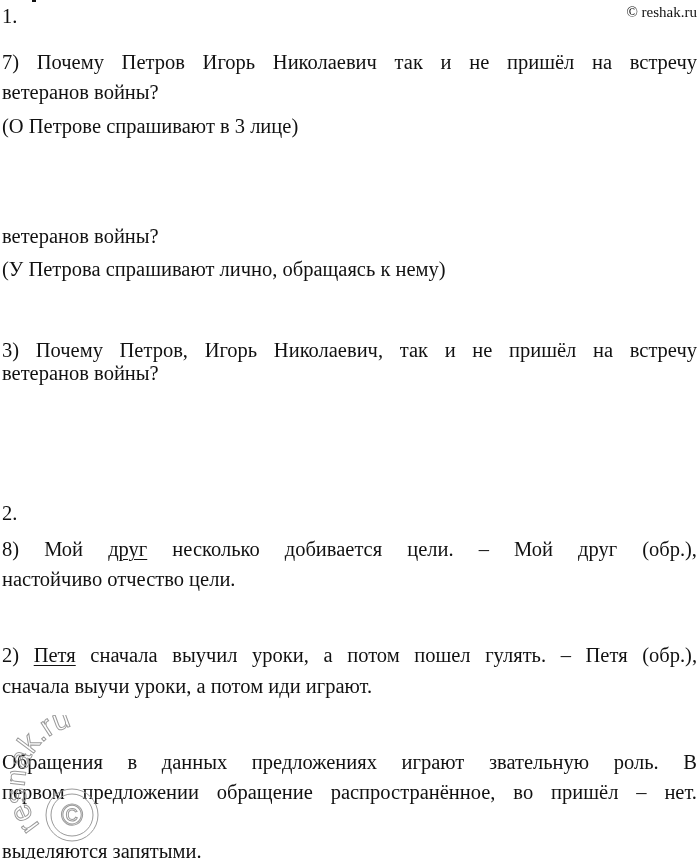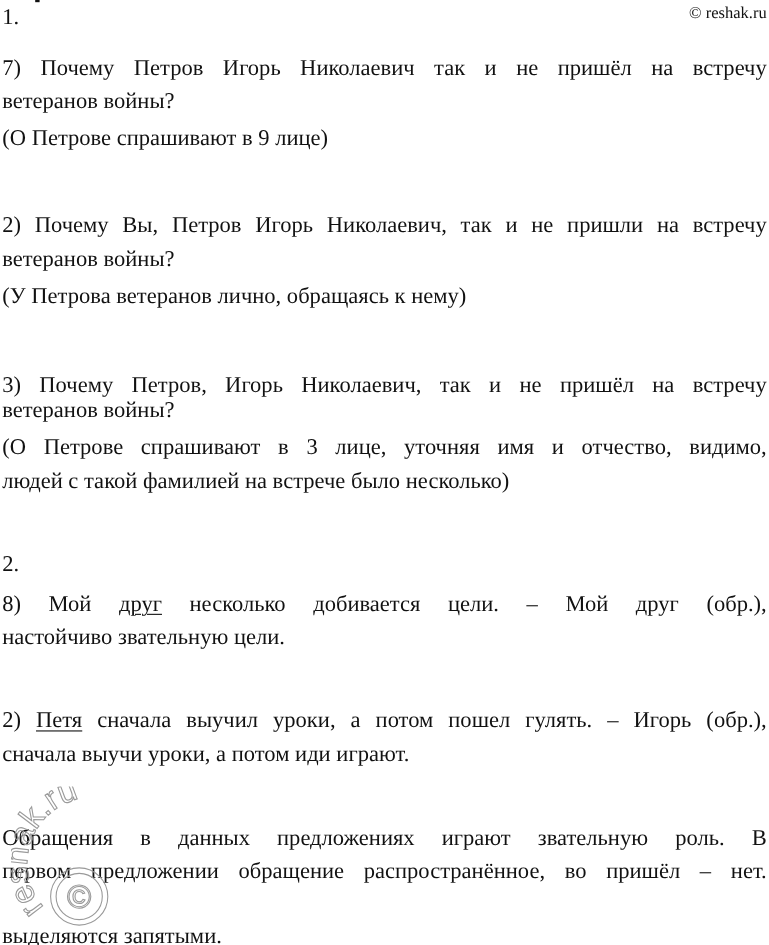--- a/index.html
+++ b/index.html
@@ -35,37 +35,34 @@
 <div class="doc">
 
   <div class="cut-glyph"></div>
 
   <div class="copyright">© reshak.ru</div>
 
   <div class="line" style="top:4px">1.</div>
 
   <div class="line justify" style="top:50px">7) Почему Петров Игорь Николаевич так и не пришёл на встречу</div>
   <div class="line" style="top:80px">ветеранов войны?</div>
-  <div class="line" style="top:114px">(О Петрове спрашивают в 9 лице)</div>
+  <div class="line" style="top:114px">(О Петрове спрашивают в 3 лице)</div>
 
-  <div class="line justify" style="top:193px">2) Почему Вы, Петров Игорь Николаевич, так и не пришли на встречу</div>
   <div class="line" style="top:224px">ветеранов войны?</div>
-  <div class="line" style="top:257px">(У Петрова ветеранов лично, обращаясь к нему)</div>
+  <div class="line" style="top:257px">(У Петрова спрашивают лично, обращаясь к нему)</div>
 
   <div class="line justify" style="top:338px">3) Почему Петров, Игорь Николаевич, так и не пришёл на встречу</div>
   <div class="line" style="top:361px">ветеранов войны?</div>
-  <div class="line justify" style="top:395px">(О Петрове спрашивают в 3 лице, уточняя имя и отчество, видимо,</div>
-  <div class="line" style="top:426px">людей с такой фамилией на встрече было несколько)</div>
 
   <div class="line" style="top:501px">2.</div>
 
   <div class="line justify" style="top:537px"><span>8) Мой </span><span class="u">друг</span><span> несколько добивается цели. – Мой друг (обр.),</span></div>
-  <div class="line" style="top:567px">настойчиво звательную цели.</div>
+  <div class="line" style="top:567px">настойчиво отчество цели.</div>
 
-  <div class="line justify" style="top:643px"><span>2) </span><span class="u">Петя</span><span> сначала выучил уроки, а потом пошел гулять. – Игорь (обр.),</span></div>
+  <div class="line justify" style="top:643px"><span>2) </span><span class="u">Петя</span><span> сначала выучил уроки, а потом пошел гулять. – Петя (обр.),</span></div>
   <div class="line" style="top:674px">сначала выучи уроки, а потом иди играют.</div>
 
   <div class="line justify" style="top:750px">Обращения в данных предложениях играют звательную роль. В</div>
   <div class="line justify" style="top:780px">первом предложении обращение распространённое, во пришёл – нет.</div>
   <div class="line" style="top:839px">выделяются запятыми.</div>
 
   <svg class="watermark" viewBox="0 0 170 150">
     <defs>
       <path id="wm-arc" d="M 30 110 A 60 60 0 0 1 120 30 L 150 130" fill="none"></path>
     </defs>

